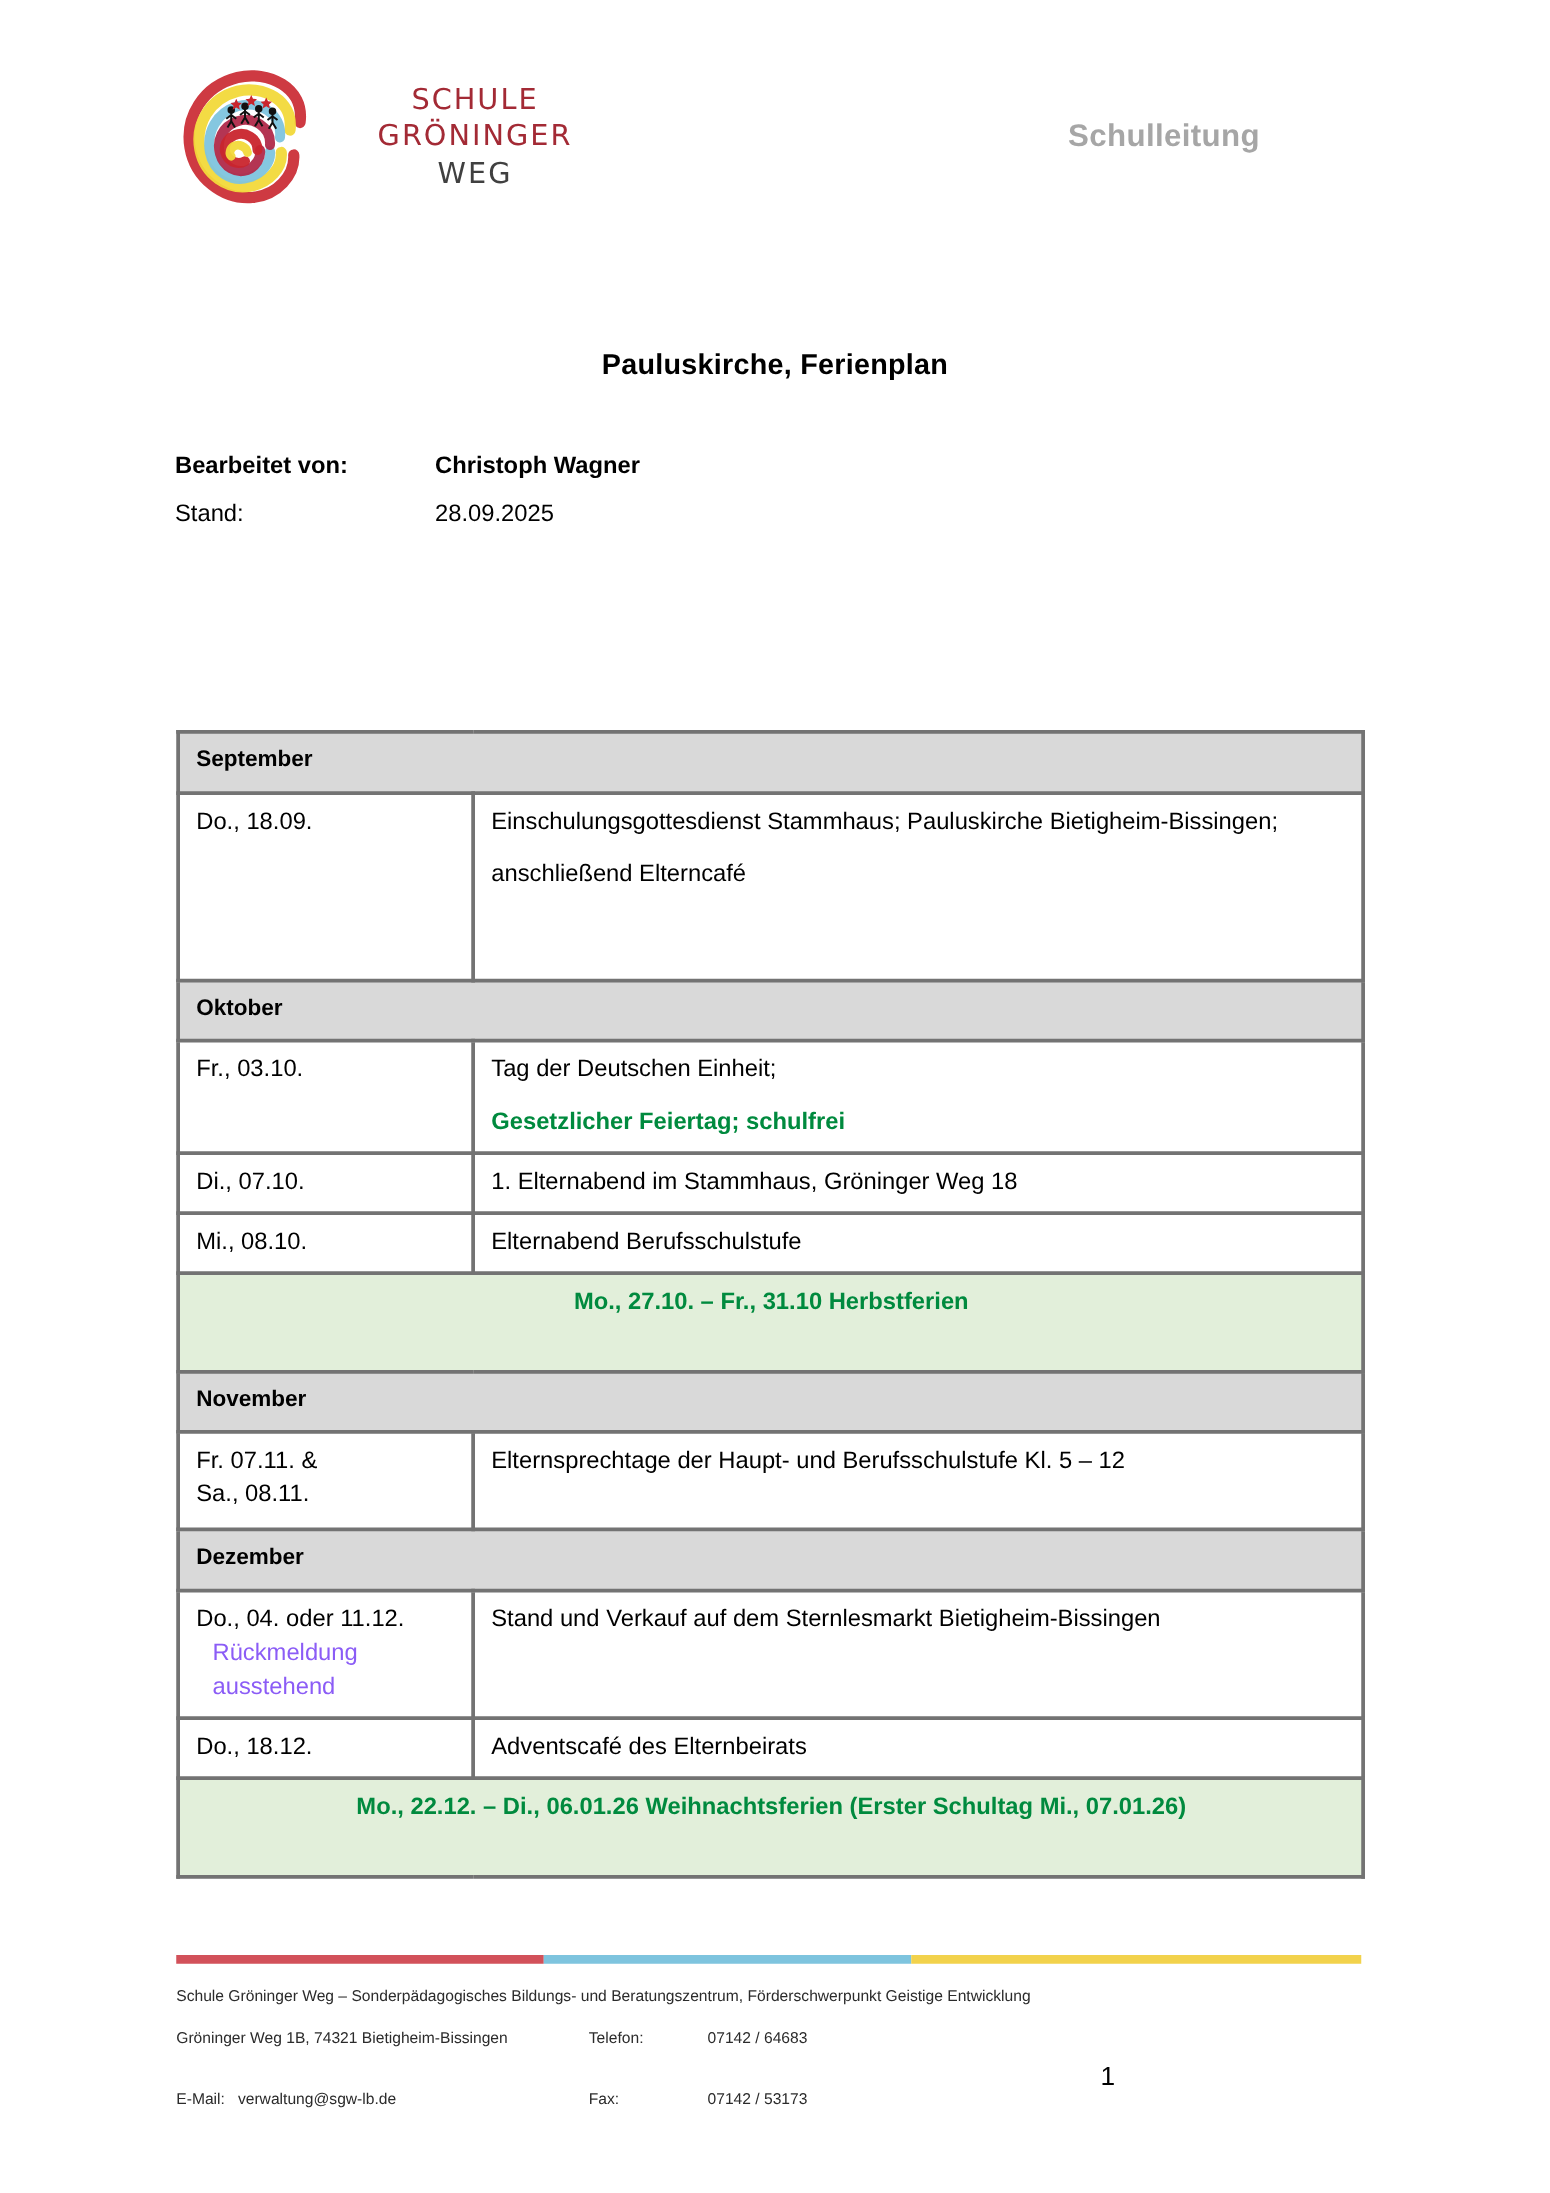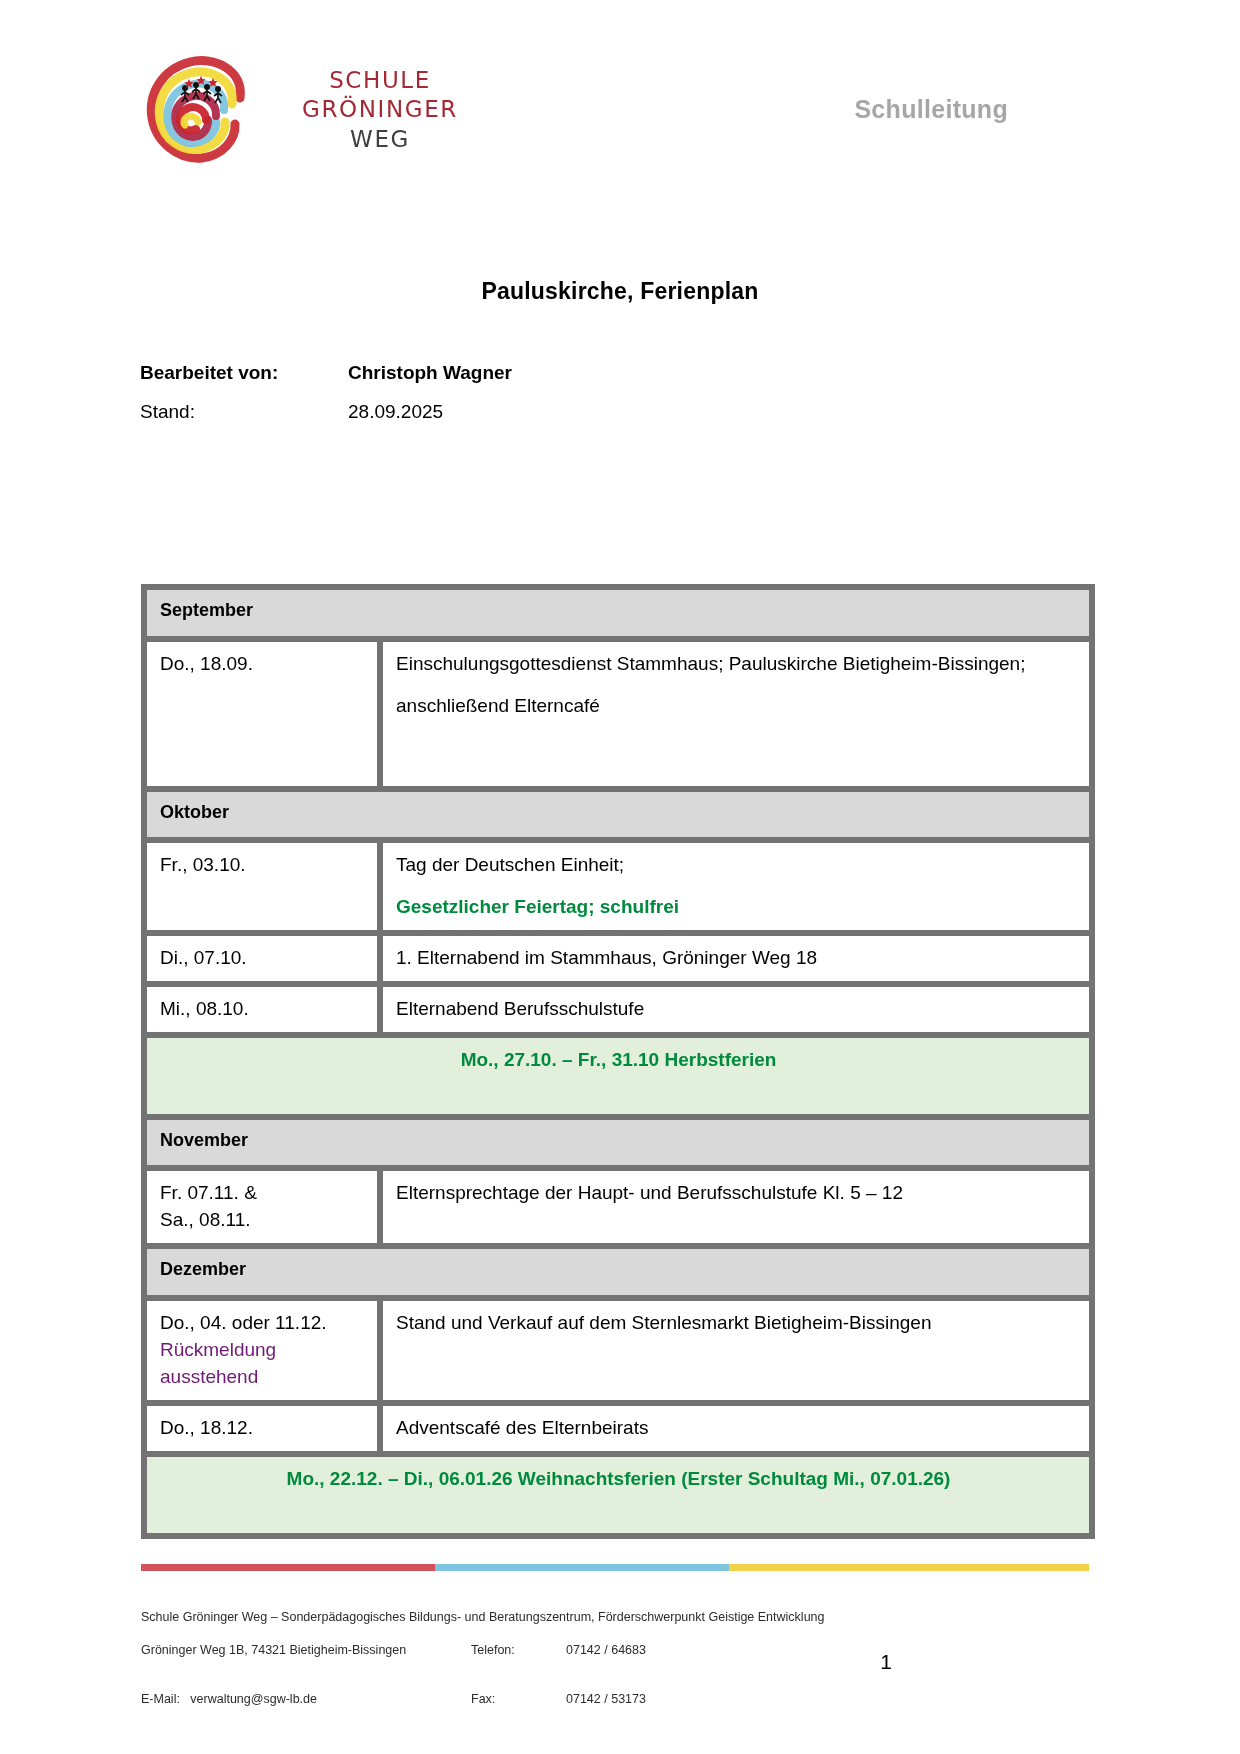--- a/index.html
+++ b/index.html
@@ -102,21 +102,21 @@
   
   .cal-table {
     position: absolute;
     left: 141px;
     top: 584px;
     width: 948px;
     border-collapse: collapse;
     table-layout: fixed;
   }
   .cal-table td {
-    border: 6px solid #737373;
+    border: 3px solid #737373;
     vertical-align: top;
     padding: 9px 12px 9px 13px;
     font-size: 19px;
     line-height: 1.42;
   }
   .col-date { width: 236px; }
   .col-desc { width: 712px; }
 
   tr.month-row td {
     background: #d9d9d9;
@@ -133,21 +133,21 @@
     font-weight: bold;
     color: #008a3e;
     font-size: 19px;
     padding-bottom: 40px;
   }
 
   .line { display: block; }
   .gap { display: block; height: 15px; }
 
   .green-bold { color: #008a3e; font-weight: bold; }
-  .red-note { color: #701a75; }
+  .red-note { color: #8b5cf6; margin-left: 13px; }
 
   td.tall-sep { height: 150px; }
   td.tall-nov { height: 78px; }
   td.tall-dez { height: 94px; }
 
   
   .footer-bar {
     position: absolute;
     left: 141px;
     top: 1564px;
@@ -161,21 +161,20 @@
   .fb-yellow { width: 38%; background: #f2d24c; }
 
   .footer {
     position: absolute;
     left: 141px;
     top: 1588px;
     width: 980px;
     font-size: 12.5px;
     color: #2b2b2b;
     line-height: 1.5;
-    margin-top: 20px;
   }
   .footer-line1 { margin-bottom: 14px; }
   .footer-grid {
     display: grid;
     grid-template-columns: 330px 95px auto;
     row-gap: 30px;
   }
 
   .page-number {
     position: absolute;

